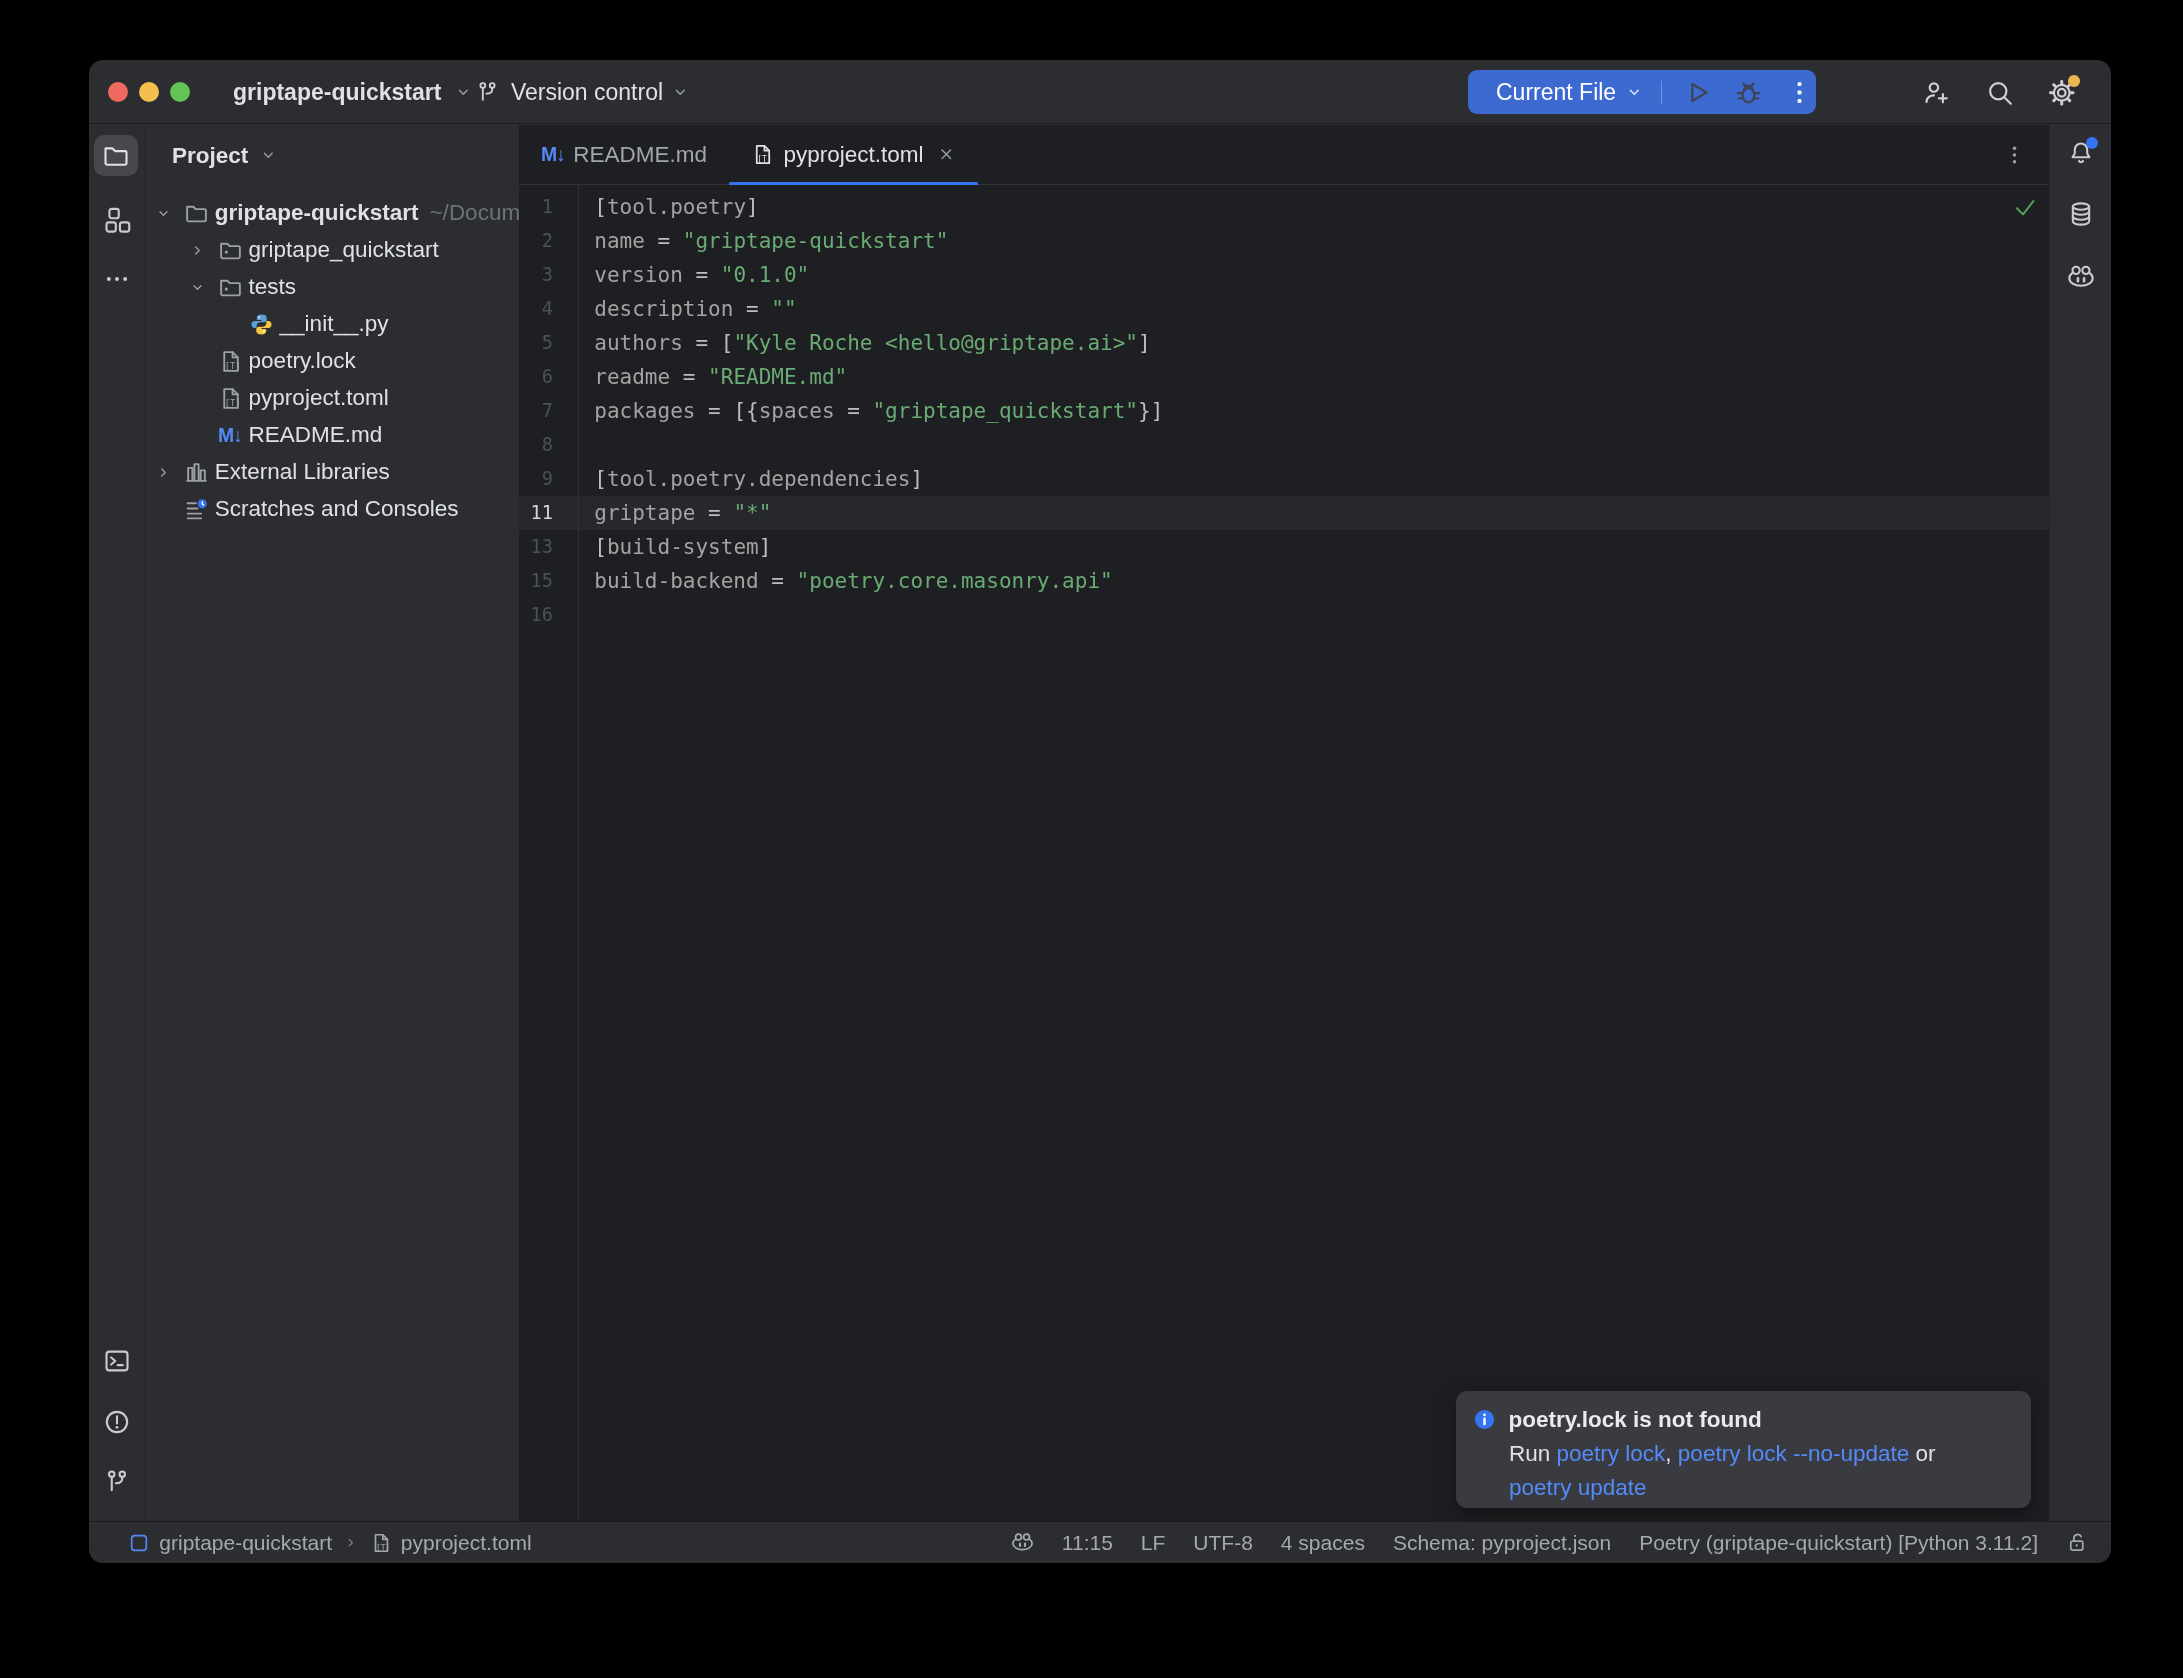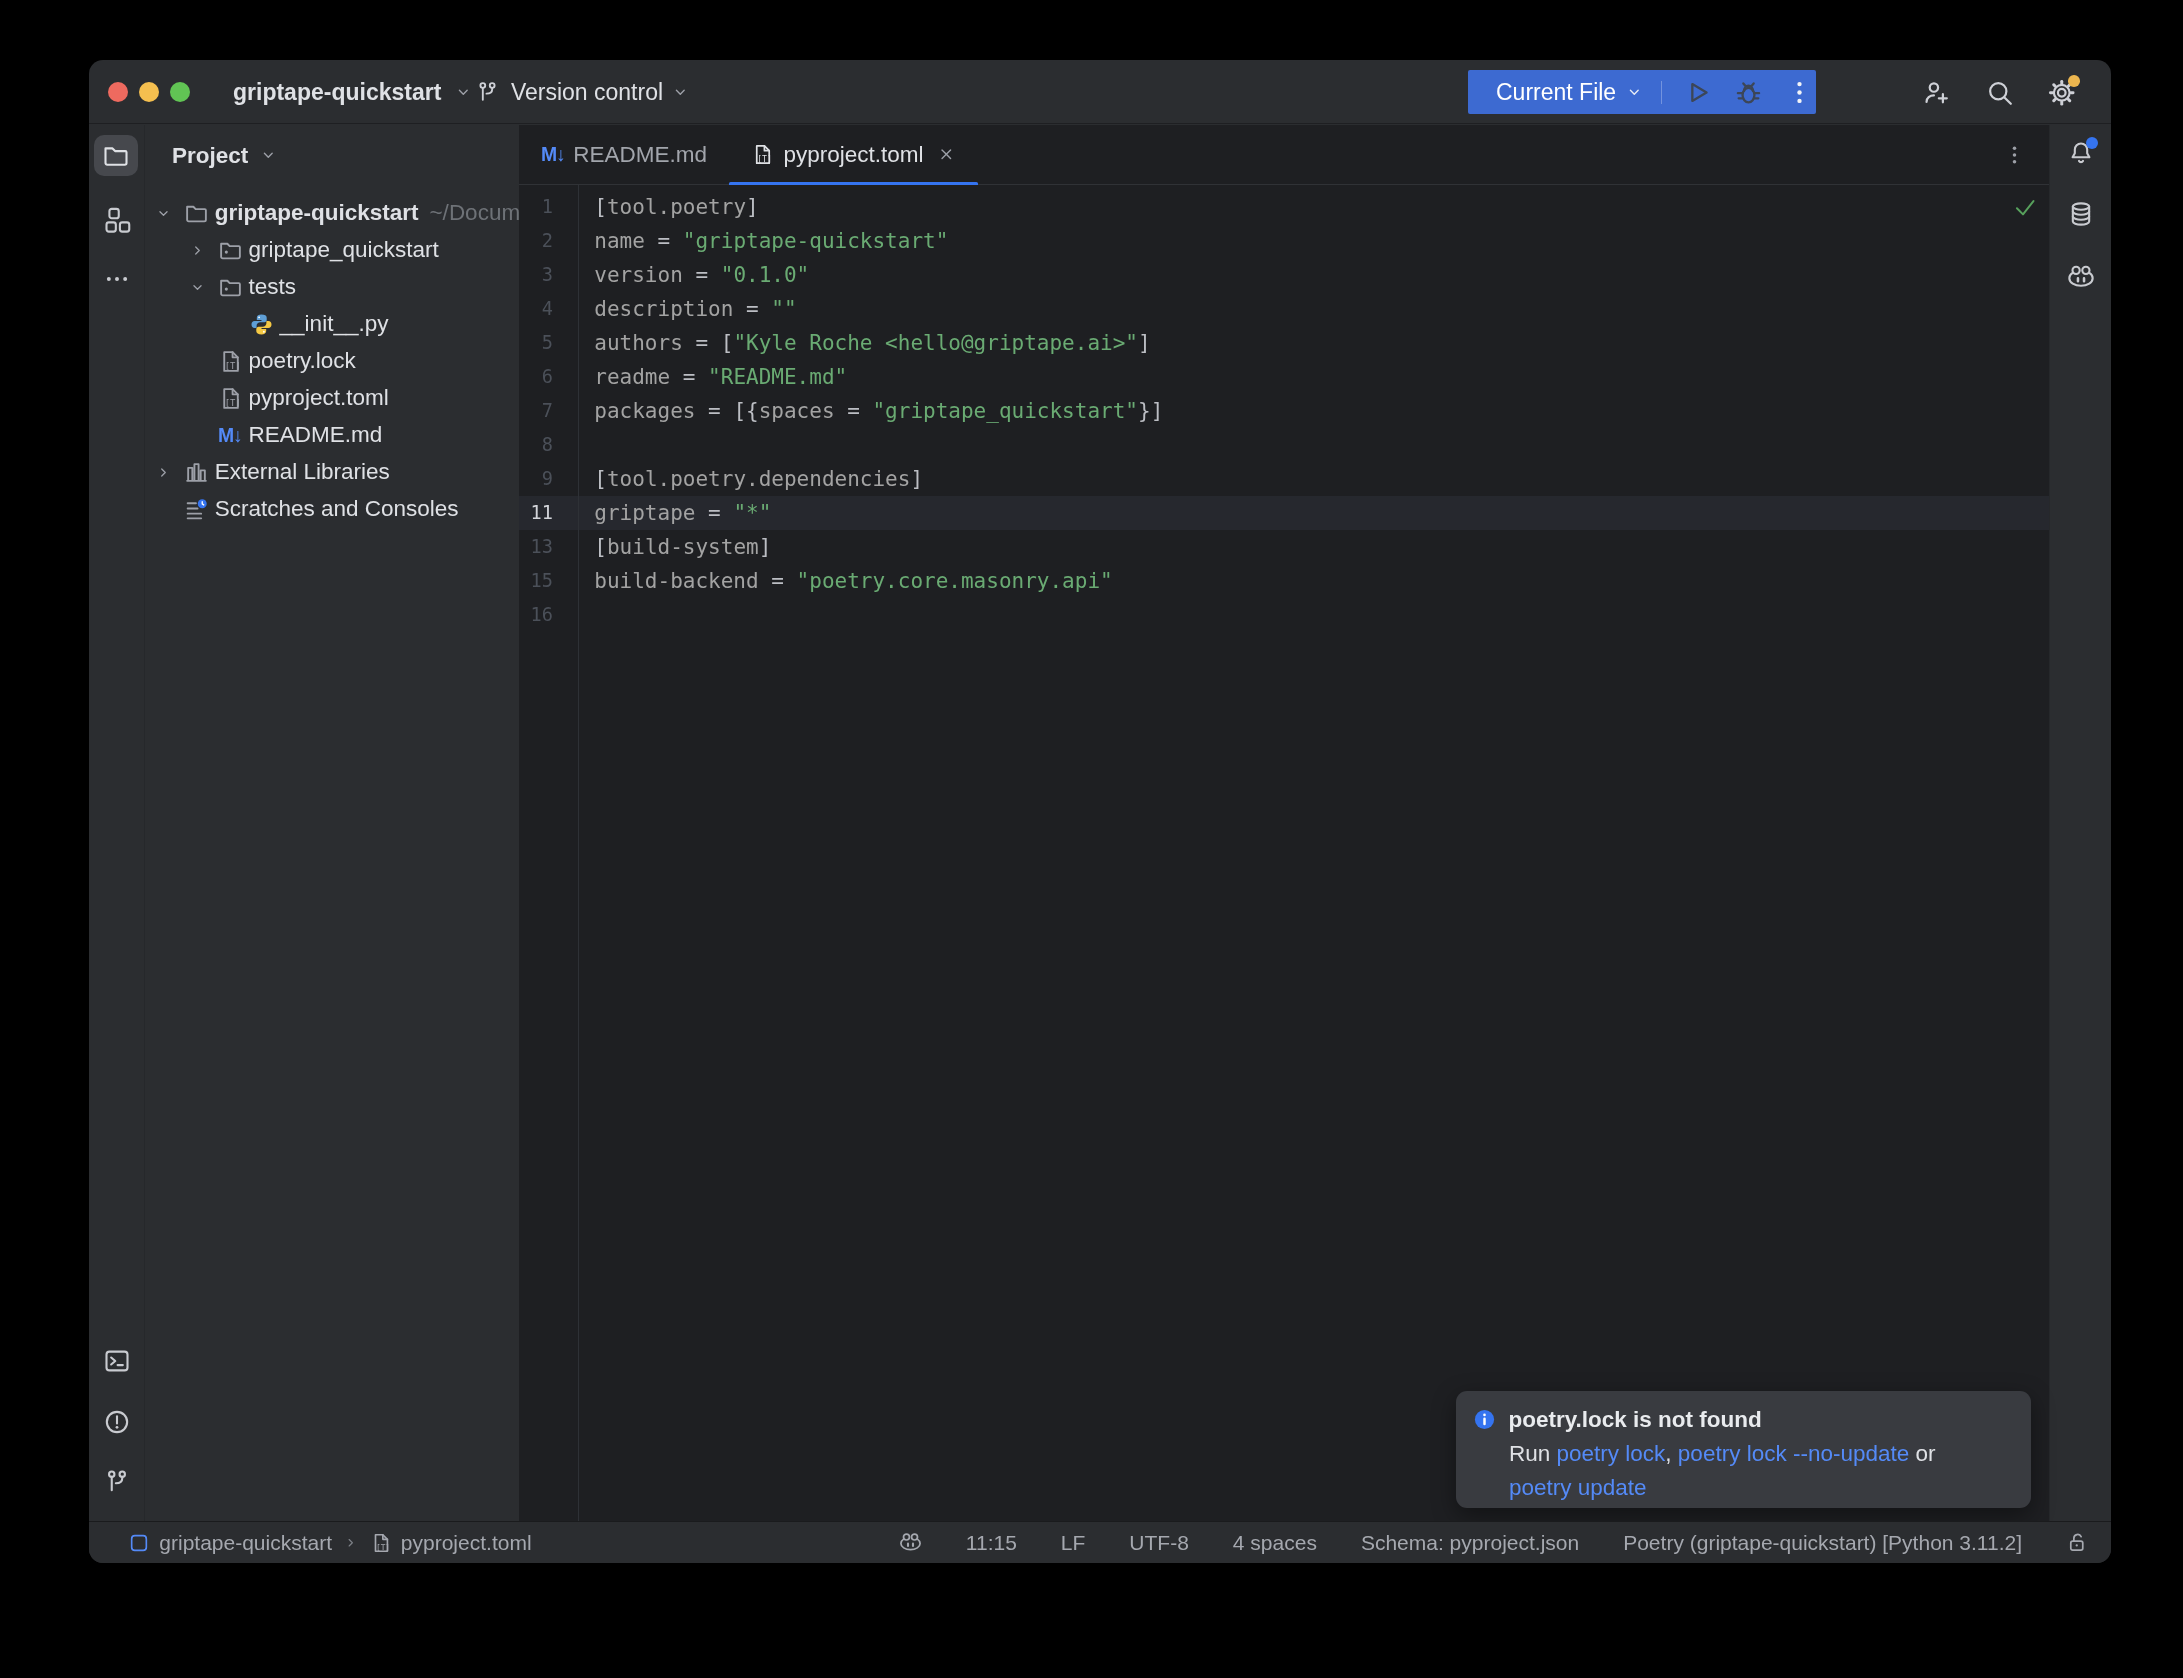--- a/index.html
+++ b/index.html
@@ -10,21 +10,21 @@
   .titlebar{position:absolute;top:0;left:0;right:0;height:64px;border-bottom:0.8px solid #1e1f22;box-sizing:border-box;}
   .tl{position:absolute;top:22px;width:20px;height:20px;border-radius:50%;}
   .tl.close{left:18.6px;background:#ee6a5f;}
   .tl.min{left:50px;background:#f5bf4f;}
   .tl.max{left:81px;background:#61c454;}
   .proj-widget{position:absolute;left:144px;top:0;height:64px;display:flex;align-items:center;gap:12.4px;cursor:default;}
   .proj-name{font-size:23px;font-weight:600;color:#dfe1e5;}
   .vcs-widget{position:absolute;left:386px;top:0;height:64px;display:flex;align-items:center;gap:7.8px;}
   .vcs-label{font-size:23px;color:#dfe1e5;margin-left:3.1px;}
   .chev-sm{width:18.6px;height:18.6px;color:#9da0a8;display:inline-flex;}
-  .run-pill{position:absolute;left:1379px;top:10px;width:348px;height:44px;background:#3d6ad1;border-radius:2px;display:flex;align-items:center;}
+  .run-pill{position:absolute;left:1379px;top:10px;width:348px;height:44px;background:#3d6ad1;border-radius:9px;display:flex;align-items:center;}
   .run-label{font-size:23px;color:#fff;margin-left:28px;}
   .run-pill .chev-sm{color:#e8ecf5;margin-left:9.3px;}
   .pill-div{width:0.8px;height:23px;background:rgba(255,255,255,.28);margin-left:17px;}
   .pill-ic{width:31px;height:31px;margin-left:20px;color:#3c4657;display:inline-flex;}
   .pill-ic.kebab{color:#f2f4f7;}
   .tb-ic{position:absolute;top:18px;width:29.5px;height:29.5px;color:#ced0d6;display:inline-flex;}
   .tb-ic.user{left:1832px;}
   .tb-ic.search{left:1896px;}
   .tb-ic.gear{left:1958px;}
   .badge-dot{position:absolute;width:11.7px;height:11.7px;border-radius:50%;background:#ecb64f;top:-3.1px;right:-3.1px;}
@@ -92,21 +92,21 @@
   .n-title{font-size:22.5px;font-weight:700;color:#e9ebee;white-space:nowrap;}
   .n-body{margin-left:36px;font-size:22.5px;color:#dfe1e5;line-height:34px;white-space:nowrap;}
   .n-link{color:#548af7;cursor:pointer;}
 
   
   .statusbar{position:absolute;left:0;right:0;bottom:0;height:42px;background:#2b2d30;border-top:0.8px solid #1a1b1d;display:flex;align-items:center;font-size:21px;color:#a5a8af;padding:0 22px 0 39px;box-sizing:border-box;}
   .crumbs{display:flex;align-items:center;gap:11px;}
   .crumb{display:flex;align-items:center;gap:9.3px;white-space:nowrap;}
   .crumb-ic{width:22px;height:22px;display:inline-flex;}
   .crumb-sep{color:#7d8187;width:15.5px;height:15.5px;display:inline-flex;}
-  .sb-right{margin-left:auto;display:flex;align-items:center;gap:44px;}
+  .sb-right{margin-left:auto;display:flex;align-items:center;gap:28px;}
   .sb-item{white-space:nowrap;cursor:default;}
   .sb-ic{width:23px;height:23px;display:inline-flex;color:#a5a8af;}
   svg{display:block;width:100%;height:100%;}
 </style>
 </head>
 <body>
 
 <div class="window">
 
   <div class="titlebar">

